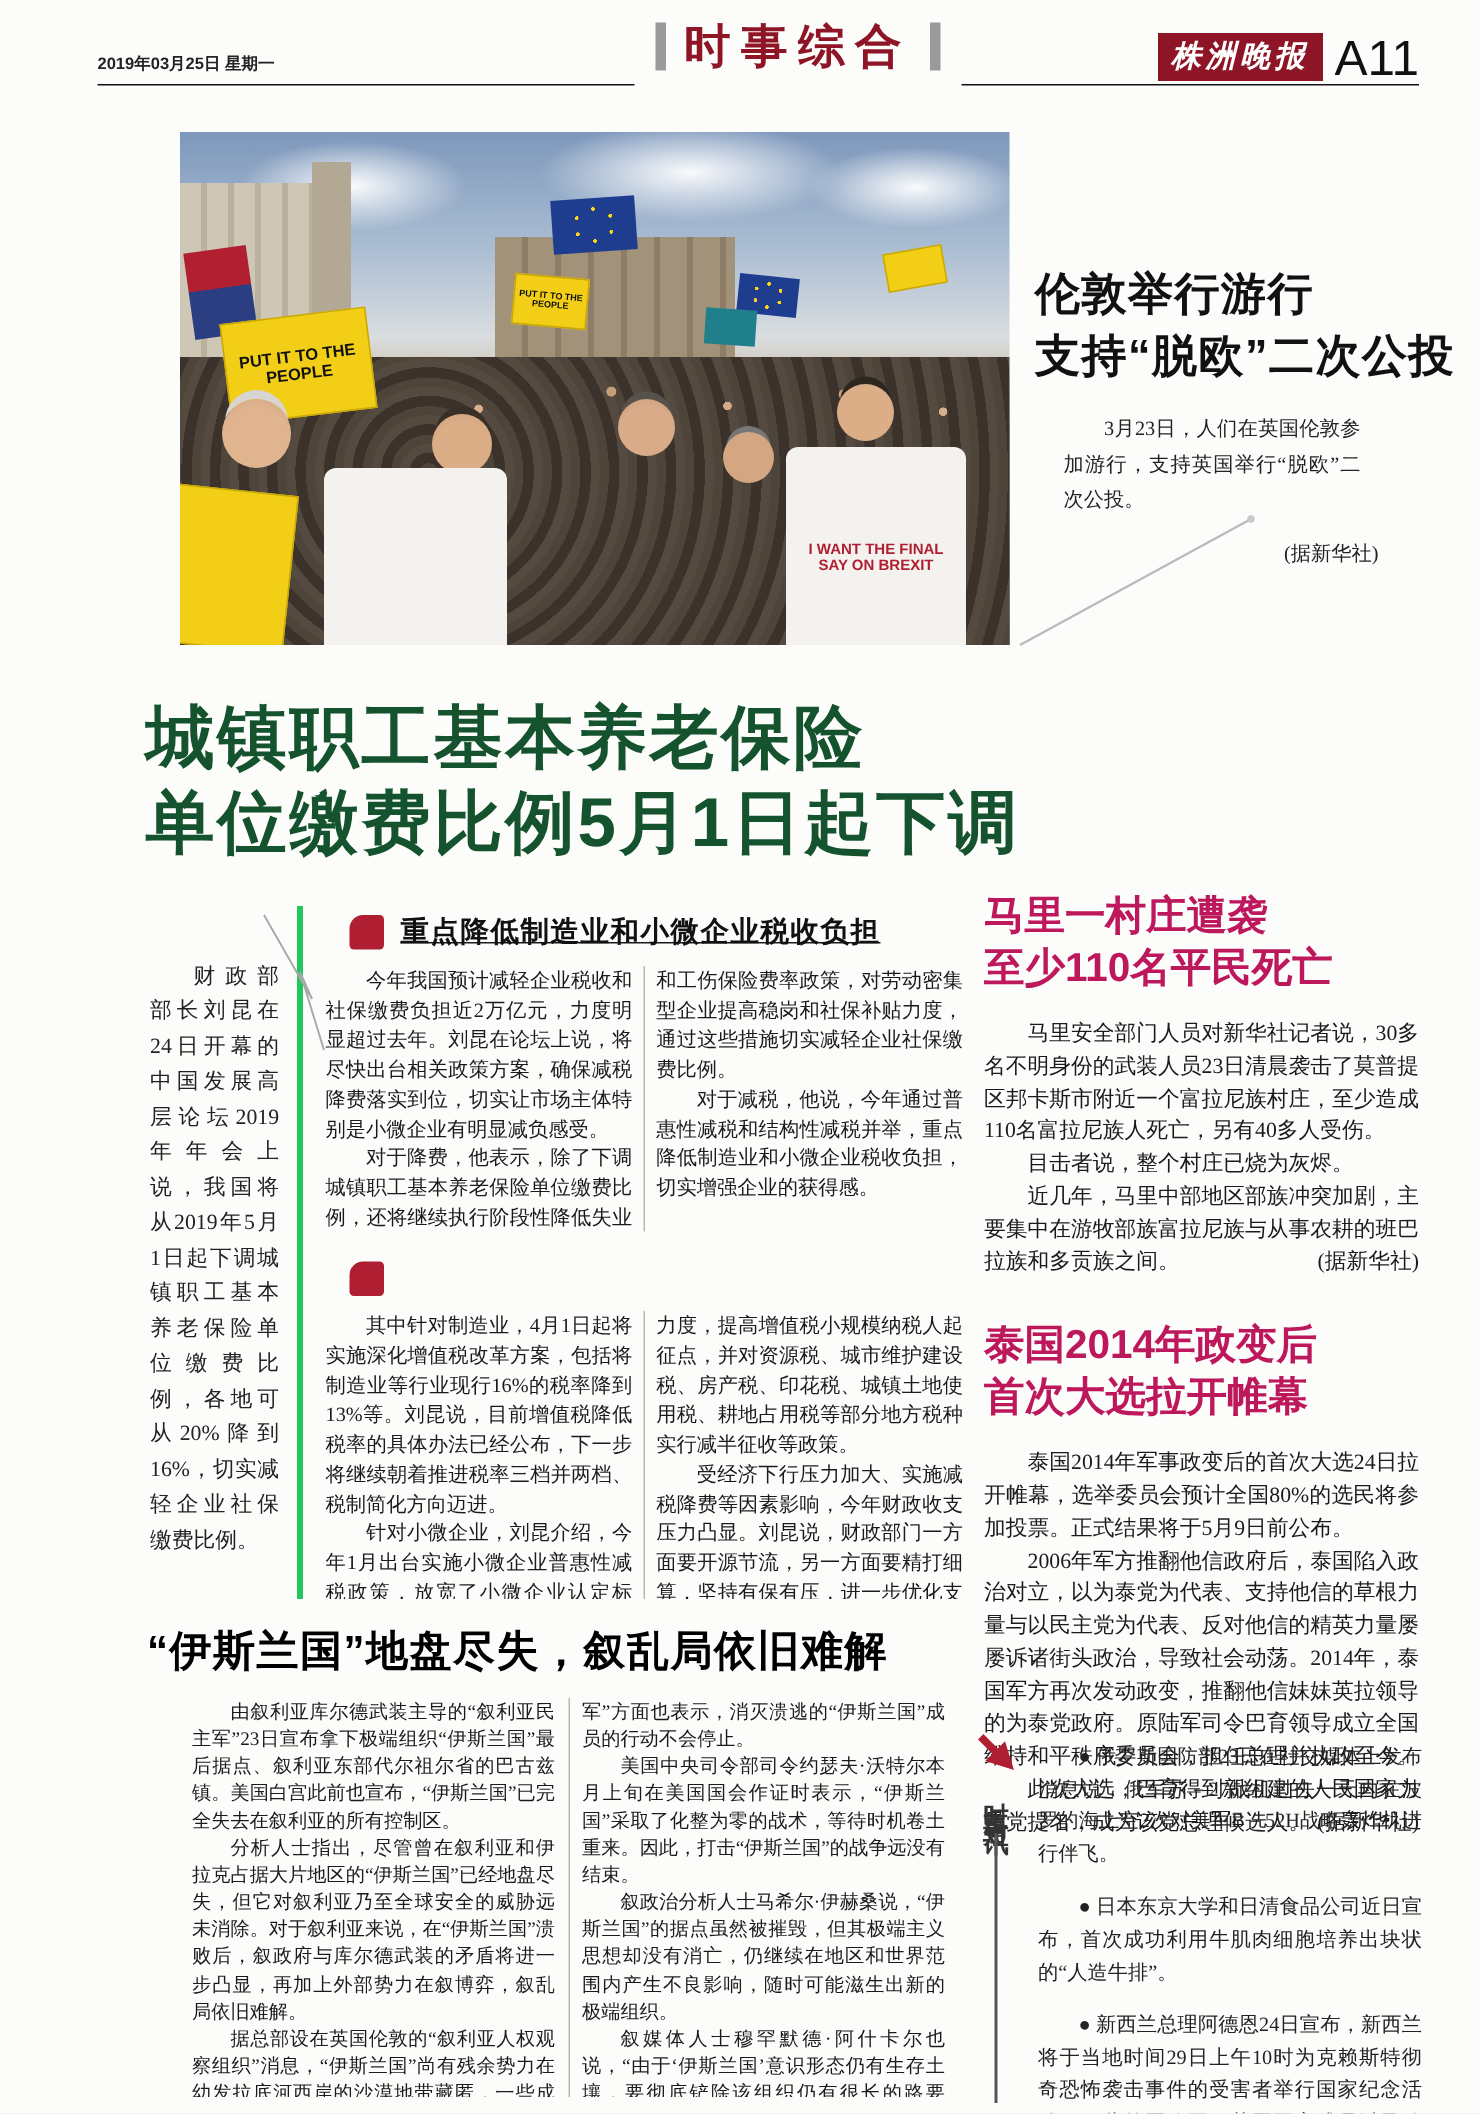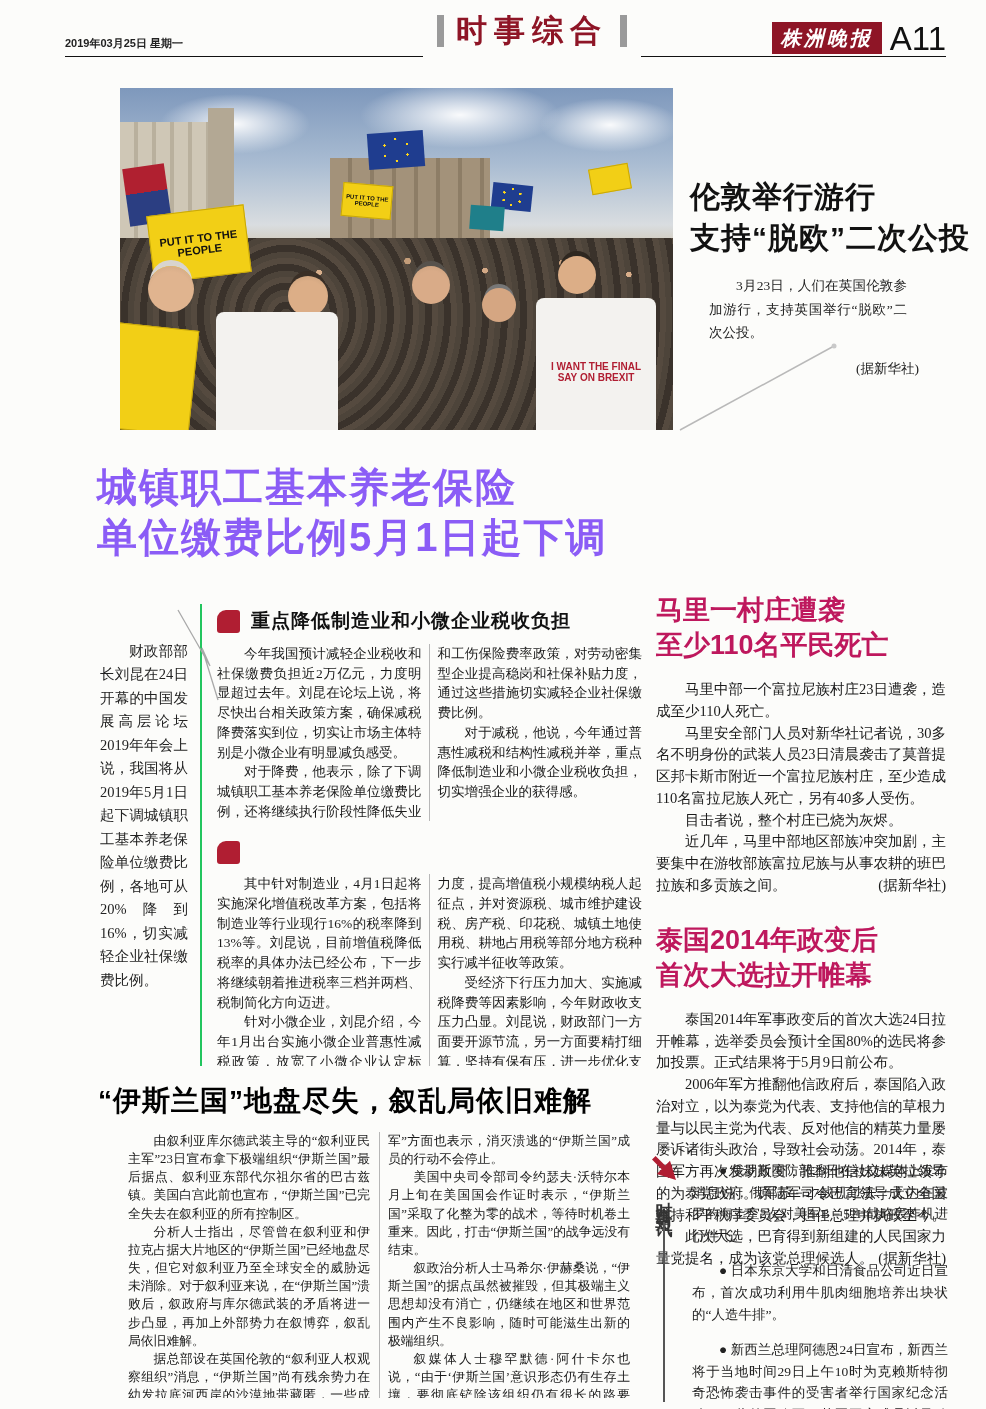--- a/index.html
+++ b/index.html
@@ -54,26 +54,26 @@
       font-family:"Liberation Sans",sans-serif;font-weight:900;display:flex;align-items:center;justify-content:center;text-align:center;}
   
   #photo-headline{position:absolute;left:690px;top:176px;width:280px;
       font-family:"Liberation Sans",sans-serif;font-weight:900;font-size:30px;line-height:1.38;color:#111;letter-spacing:1px;}
   #photo-caption{position:absolute;left:697px;top:262px;width:222px;font-size:13.5px;line-height:1.75;text-align:justify;color:#222;}
   #photo-caption .cap-text{text-indent:2em;display:block;margin:12px;}
   #photo-caption .cap-credit{display:block;text-align:right;}
   #pointer-svg{position:absolute;left:668px;top:336px;}
   
   #main-headline{position:absolute;left:97px;top:463px;width:640px;margin:0;
-      font-family:"Liberation Sans",sans-serif;font-weight:900;font-size:40px;line-height:1.24;color:#8b5cf6;letter-spacing:2px;}
+      font-family:"Liberation Sans",sans-serif;font-weight:900;font-size:46px;line-height:1.24;color:#14532d;letter-spacing:2px;}
   
   #pension{position:absolute;left:100px;top:604px;width:542px;height:462px;display:grid;grid-template-columns:102px 1fr;column-gap:15px;overflow:hidden;}
-  #pension .intro-col{border-right:2px solid #22c55e;padding:36px 12px 0 0;position:relative;}
+  #pension .intro-col{border-right:4px solid #22c55e;padding:36px 12px 0 0;position:relative;}
   #pension .intro-col p{margin:0;font-size:14.5px;line-height:1.62;text-align:justify;text-indent:2em;color:#222;}
-  .subhead{display:flex;align-items:center;gap:11px;margin:4px 0 10px;}
+  .subhead{display:flex;align-items:center;gap:11px;margin:4px 16px 10px;text-decoration:underline;}
   .red-square{width:23px;height:23px;background:#b01e32;border-radius:9px 3px 3px 3px;flex:none;}
   .subhead-text{font-family:"Liberation Sans",sans-serif;font-size:19px;font-weight:bold;color:#111;letter-spacing:1px;}
   .sect-body{columns:2;column-gap:16px;column-rule:1px solid #b7b7b7;font-size:13.5px;line-height:1.46;text-align:justify;margin:0 0 20px;}
   .sect-body p{margin:0;text-indent:2em;}
   .credit{float:right;text-indent:0;white-space:nowrap;}
   #squiggle-svg{position:absolute;right:-22px;top:4px;}
   
   #right-col{position:absolute;left:656px;top:593px;width:290px;}
   .r-art{margin-bottom:26px;}
   .r-art h3{margin:0 0 16px;font-family:"Liberation Sans",sans-serif;font-weight:900;font-size:27px;line-height:1.3;color:#be185d;}
@@ -133,21 +133,21 @@
       <span>PUT IT TO THE PEOPLE</span>
     </div>
     <div class="placard placard-yellow" style="left:470px;top:78px;width:38px;height:24px;transform:rotate(-10deg);"></div>
     <div class="placard" style="left:350px;top:118px;width:34px;height:24px;background:#1f7f8a;transform:rotate(4deg);"></div>
     <div class="head-dot" style="left:28px;top:178px;width:46px;height:46px;background:radial-gradient(circle at 50% 60%,#e0b48f 60%,#caa27f);box-shadow:0 -8px 0 -2px #d8d4cf;"></div>
     <div class="head-dot" style="left:168px;top:188px;width:40px;height:40px;background:radial-gradient(circle at 50% 60%,#dcae87 60%,#c49d79);box-shadow:0 -7px 0 -2px #3a2f26;"></div>
     <div class="head-dot" style="left:292px;top:178px;width:38px;height:38px;background:radial-gradient(circle at 50% 60%,#d9ab88 60%,#c49d79);box-shadow:0 -7px 0 -2px #57524c;"></div>
     <div class="head-dot" style="left:362px;top:200px;width:34px;height:34px;background:#d5a682;box-shadow:0 -6px 0 -2px #777;"></div>
     <div class="head-dot" style="left:438px;top:168px;width:38px;height:38px;background:#dcae87;box-shadow:0 -7px 0 -2px #2e2720;"></div>
     <div class="shirt" style="left:96px;top:224px;width:110px;height:118px;font-size:9px;color:#333;padding:6px;"></div>
-    <div class="shirt" style="left:404px;top:210px;width:104px;height:132px;font-size:10px;padding:8px;margin-left:12px;">
+    <div class="shirt" style="left:404px;top:210px;width:104px;height:132px;font-size:10px;padding:8px;">
       <span>I WANT THE FINAL SAY ON BREXIT</span>
     </div>
     <div class="placard placard-yellow" style="left:-14px;top:238px;width:86px;height:104px;transform:rotate(6deg);"></div>
   </div>
 
   <div id="photo-headline">
     <div>伦敦举行游行</div>
     <div>支持“脱欧”二次公投</div>
   </div>
   <div id="photo-caption">
@@ -192,21 +192,20 @@
     </div>
   </div>
 
   <div id="right-col">
     <div class="r-art">
       <h3>
         <div>马里一村庄遭袭</div>
         <div>至少110名平民死亡</div>
       </h3>
       <div class="r-body">
-        <p>马里中部一个富拉尼族村庄23日遭袭，造成至少110人死亡。</p>
         <p>马里安全部门人员对新华社记者说，30多名不明身份的武装人员23日清晨袭击了莫普提区邦卡斯市附近一个富拉尼族村庄，至少造成110名富拉尼族人死亡，另有40多人受伤。</p>
         <p>目击者说，整个村庄已烧为灰烬。</p>
         <p><span>近几年，马里中部地区部族冲突加剧，主要集中在游牧部族富拉尼族与从事农耕的班巴拉族和多贡族之间。</span><span class="credit">(据新华社)</span></p>
       </div>
     </div>
     <div class="r-art">
       <h3>
         <div>泰国2014年政变后</div>
         <div>首次大选拉开帷幕</div>
       </h3>

